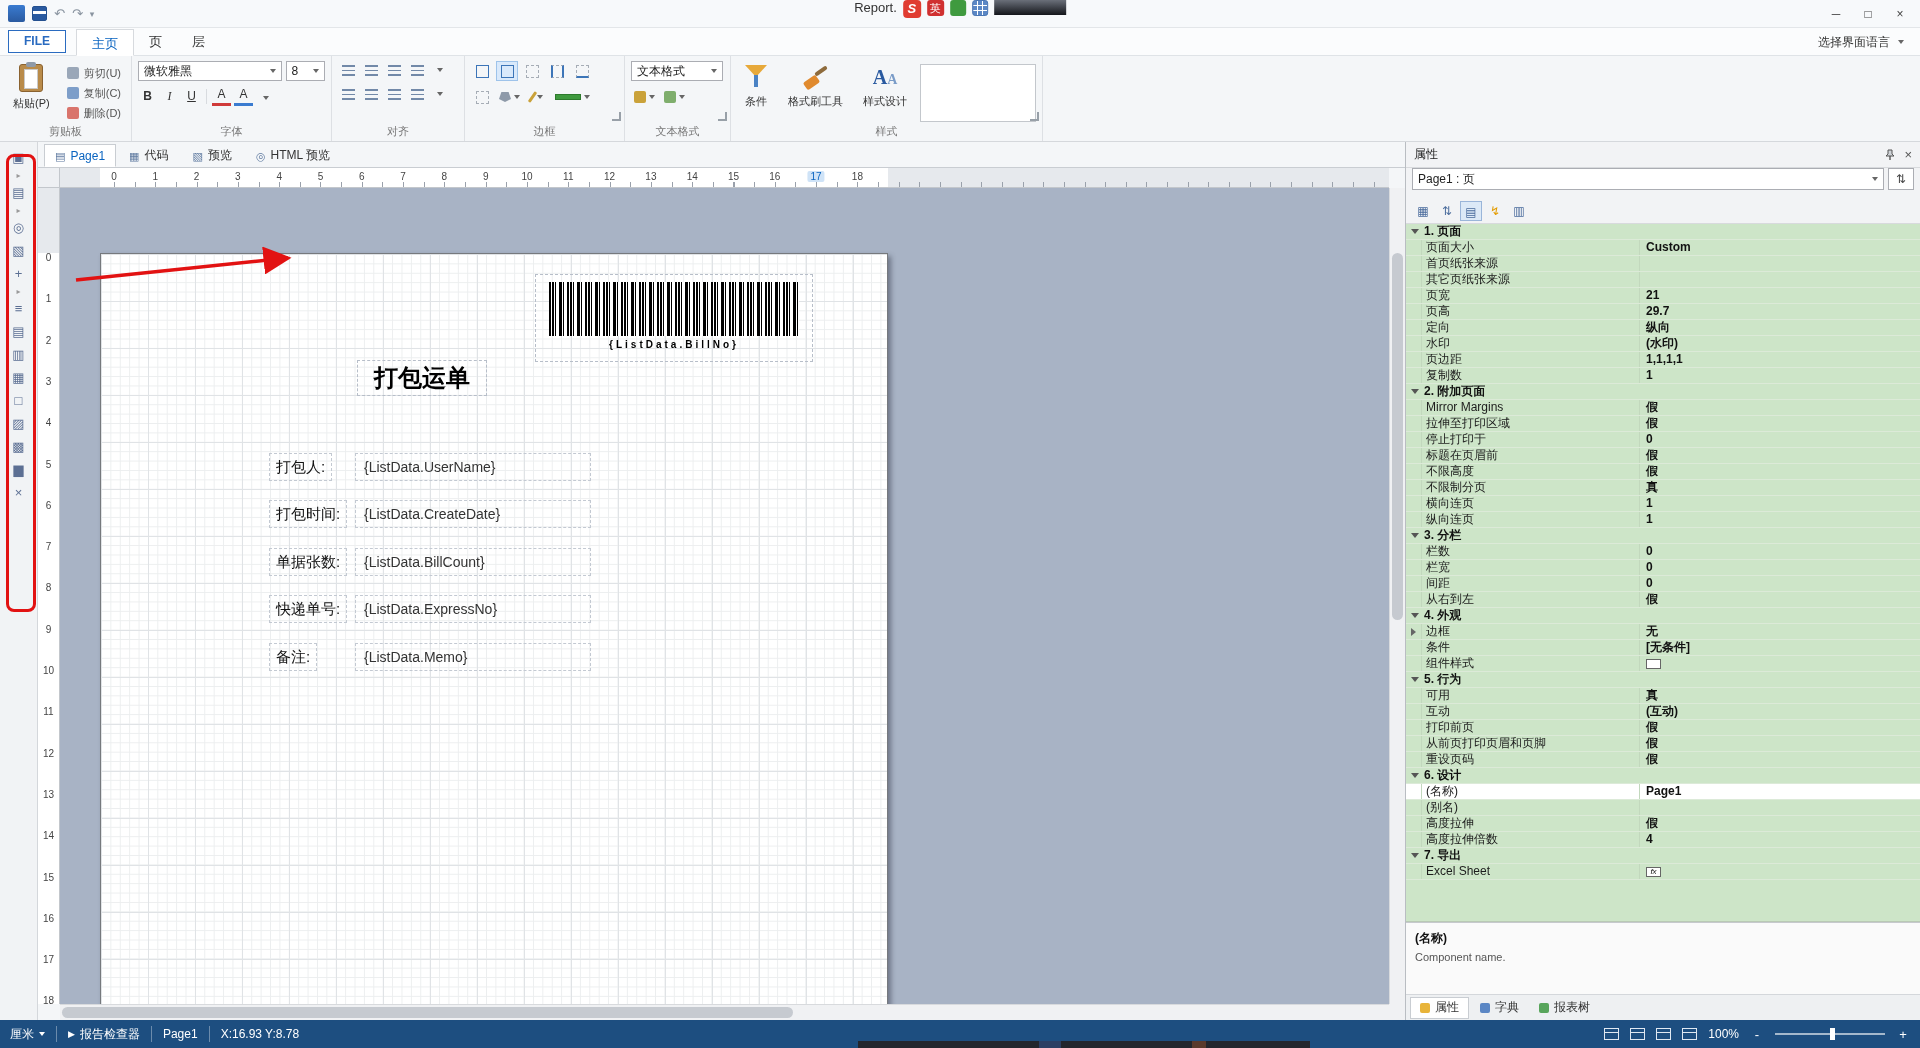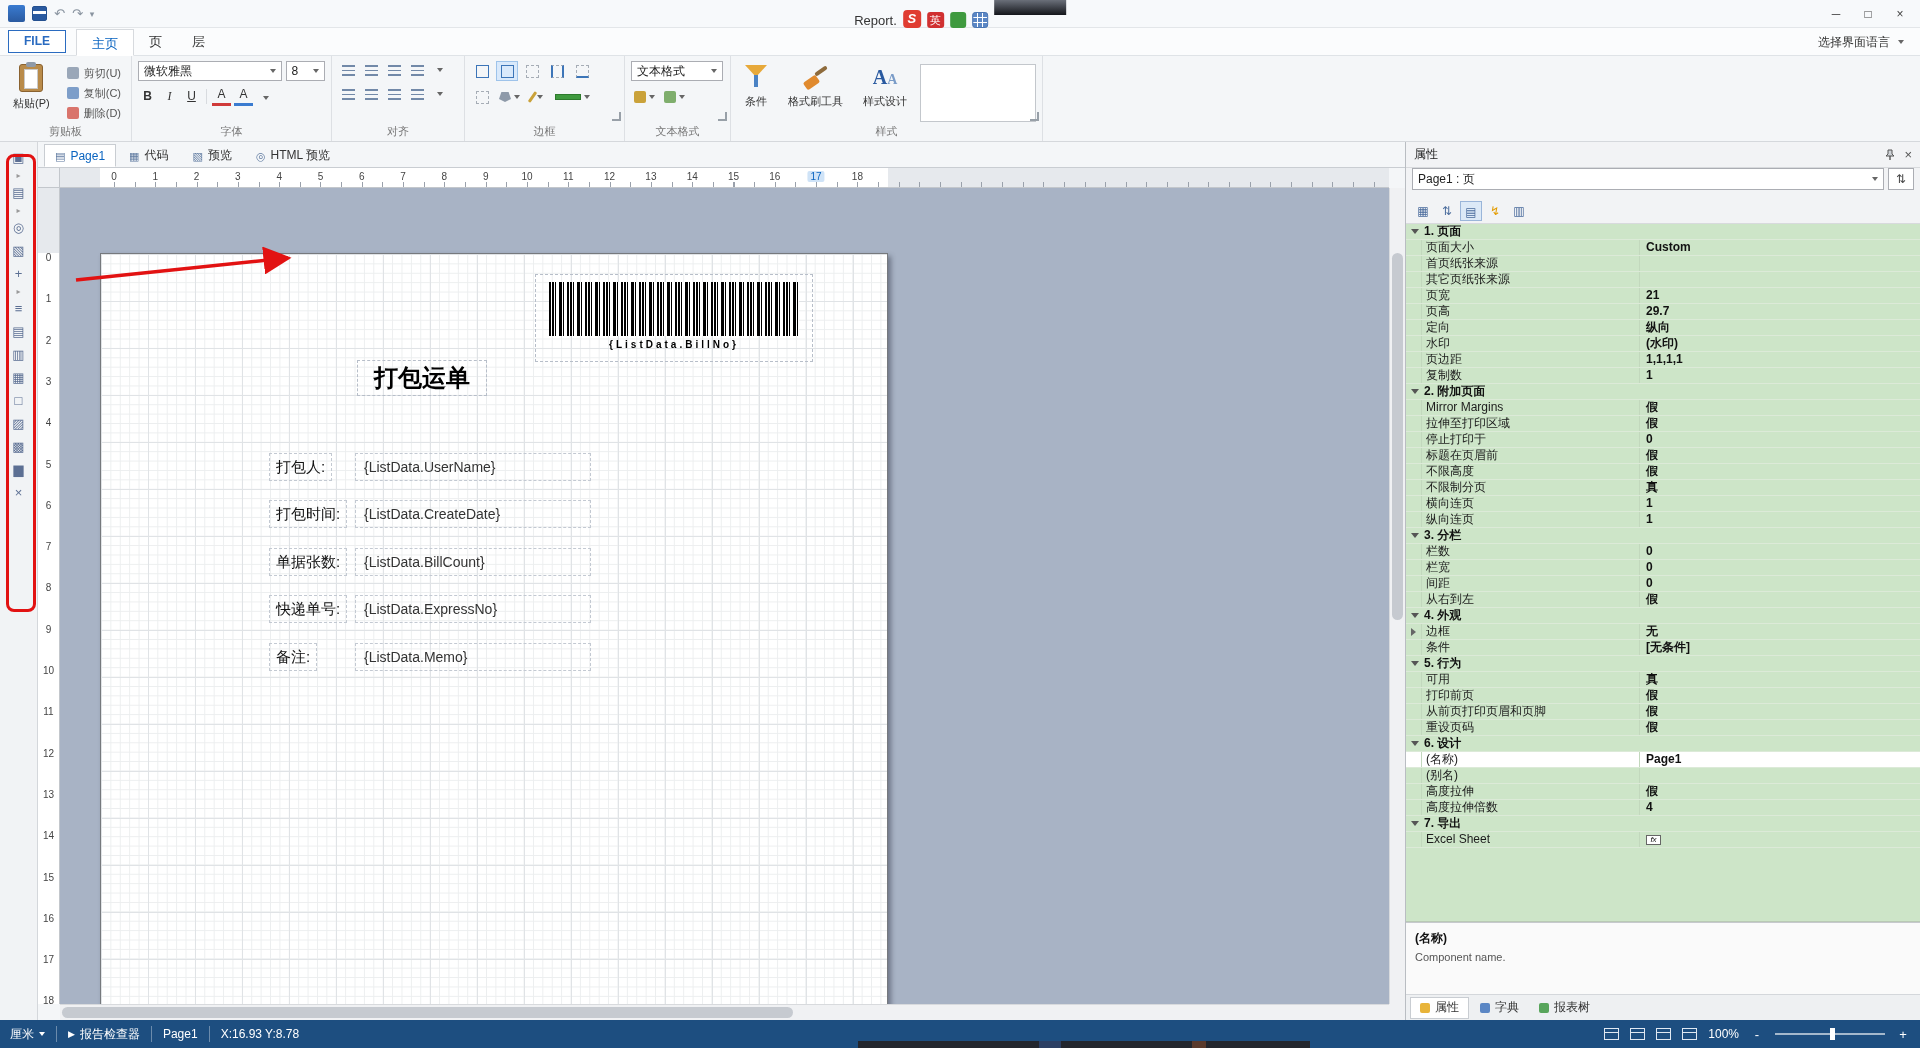--- a/index.html
+++ b/index.html
@@ -6,21 +6,21 @@
   html,body{width:1920px;height:1048px;overflow:hidden;font-family:"Liberation Sans","DejaVu Sans",sans-serif;background:#fff;}
   #app{position:relative;width:1920px;height:1048px;}
 
   
   .titlebar{position:absolute;left:0;top:0;width:1920px;height:28px;background:#f7f9fb;border-bottom:1px solid #e3e6e9;display:flex;align-items:center;padding:0 4px;}
   .tb-left{display:flex;align-items:center;gap:7px;padding-left:4px;}
   .app-icon{width:17px;height:17px;border-radius:2px;background:linear-gradient(#3a7bd0,#2a5aa0);}
   .qa-save{width:15px;height:15px;border-radius:2px;background:linear-gradient(#2a5aa0 0 4px,#fff 4px 7px,#2a5aa0 7px);border:1px solid #24508f;}
   .qa-btn{font-size:13px;color:#8a94a0;line-height:16px;}
   .qa-caret{font-size:9px;color:#8a94a0;}
-  .tb-center{position:absolute;left:50%;top:0;height:28px;transform:translateX(-50%);display:flex;align-items:flex-end;gap:6px;}
+  .tb-center{position:absolute;left:50%;top:0;height:28px;transform:translateX(-50%);display:flex;align-items:flex-start;gap:6px;}
   .tb-title{font-size:13px;color:#333;}
   .s-logo{width:18px;height:18px;background:#e03c31;border-radius:4px;color:#fff;font-weight:bold;font-style:italic;font-size:13px;text-align:center;line-height:18px;}
   .lang-badge{min-width:17px;height:16px;background:#d03030;border-radius:3px;color:#fff;font-size:11px;text-align:center;line-height:16px;padding:0 2px;}
   .mini-ic{width:16px;height:16px;border-radius:3px;display:inline-block;}
   .mini-ic.green{background:#3f9a3f;}
   .mini-ic.grid{background-color:#5b87c5;border:1px solid #4a76b4;background-image:repeating-linear-gradient(0deg,transparent 0 4px,#fff 4px 5px),repeating-linear-gradient(90deg,transparent 0 4px,#fff 4px 5px);}
   .dark-artifact{width:72px;height:15px;background:linear-gradient(180deg,#6a6f79,#14161b);align-self:flex-start;}
   .tb-right{margin-left:auto;display:flex;}
   .win-btn{width:32px;height:26px;text-align:center;line-height:26px;font-size:12px;color:#444;}
 
@@ -711,29 +711,43 @@
               <span>无</span>
             </span>
           </div>
           <div class="prop-row">
             <span class="prop-gutter"></span>
             <span class="prop-label">条件</span>
             <span class="prop-value">
               <span>[无条件]</span>
             </span>
           </div>
+          <div class="prop-row">
+            <span class="prop-gutter"></span>
+            <span class="prop-label">组件样式</span>
+            <span class="prop-value">
+              <span class="prop-box"></span>
+            </span>
+          </div>
           <div class="prop-header">
             <span class="chev-down"></span>
             <span>5. 行为</span>
           </div>
           <div class="prop-row">
             <span class="prop-gutter"></span>
             <span class="prop-label">可用</span>
             <span class="prop-value">
               <span>真</span>
+            </span>
+          </div>
+          <div class="prop-row">
+            <span class="prop-gutter"></span>
+            <span class="prop-label">互动</span>
+            <span class="prop-value">
+              <span>(互动)</span>
             </span>
           </div>
           <div class="prop-row">
             <span class="prop-gutter"></span>
             <span class="prop-label">打印前页</span>
             <span class="prop-value">
               <span>假</span>
             </span>
           </div>
           <div class="prop-row">

